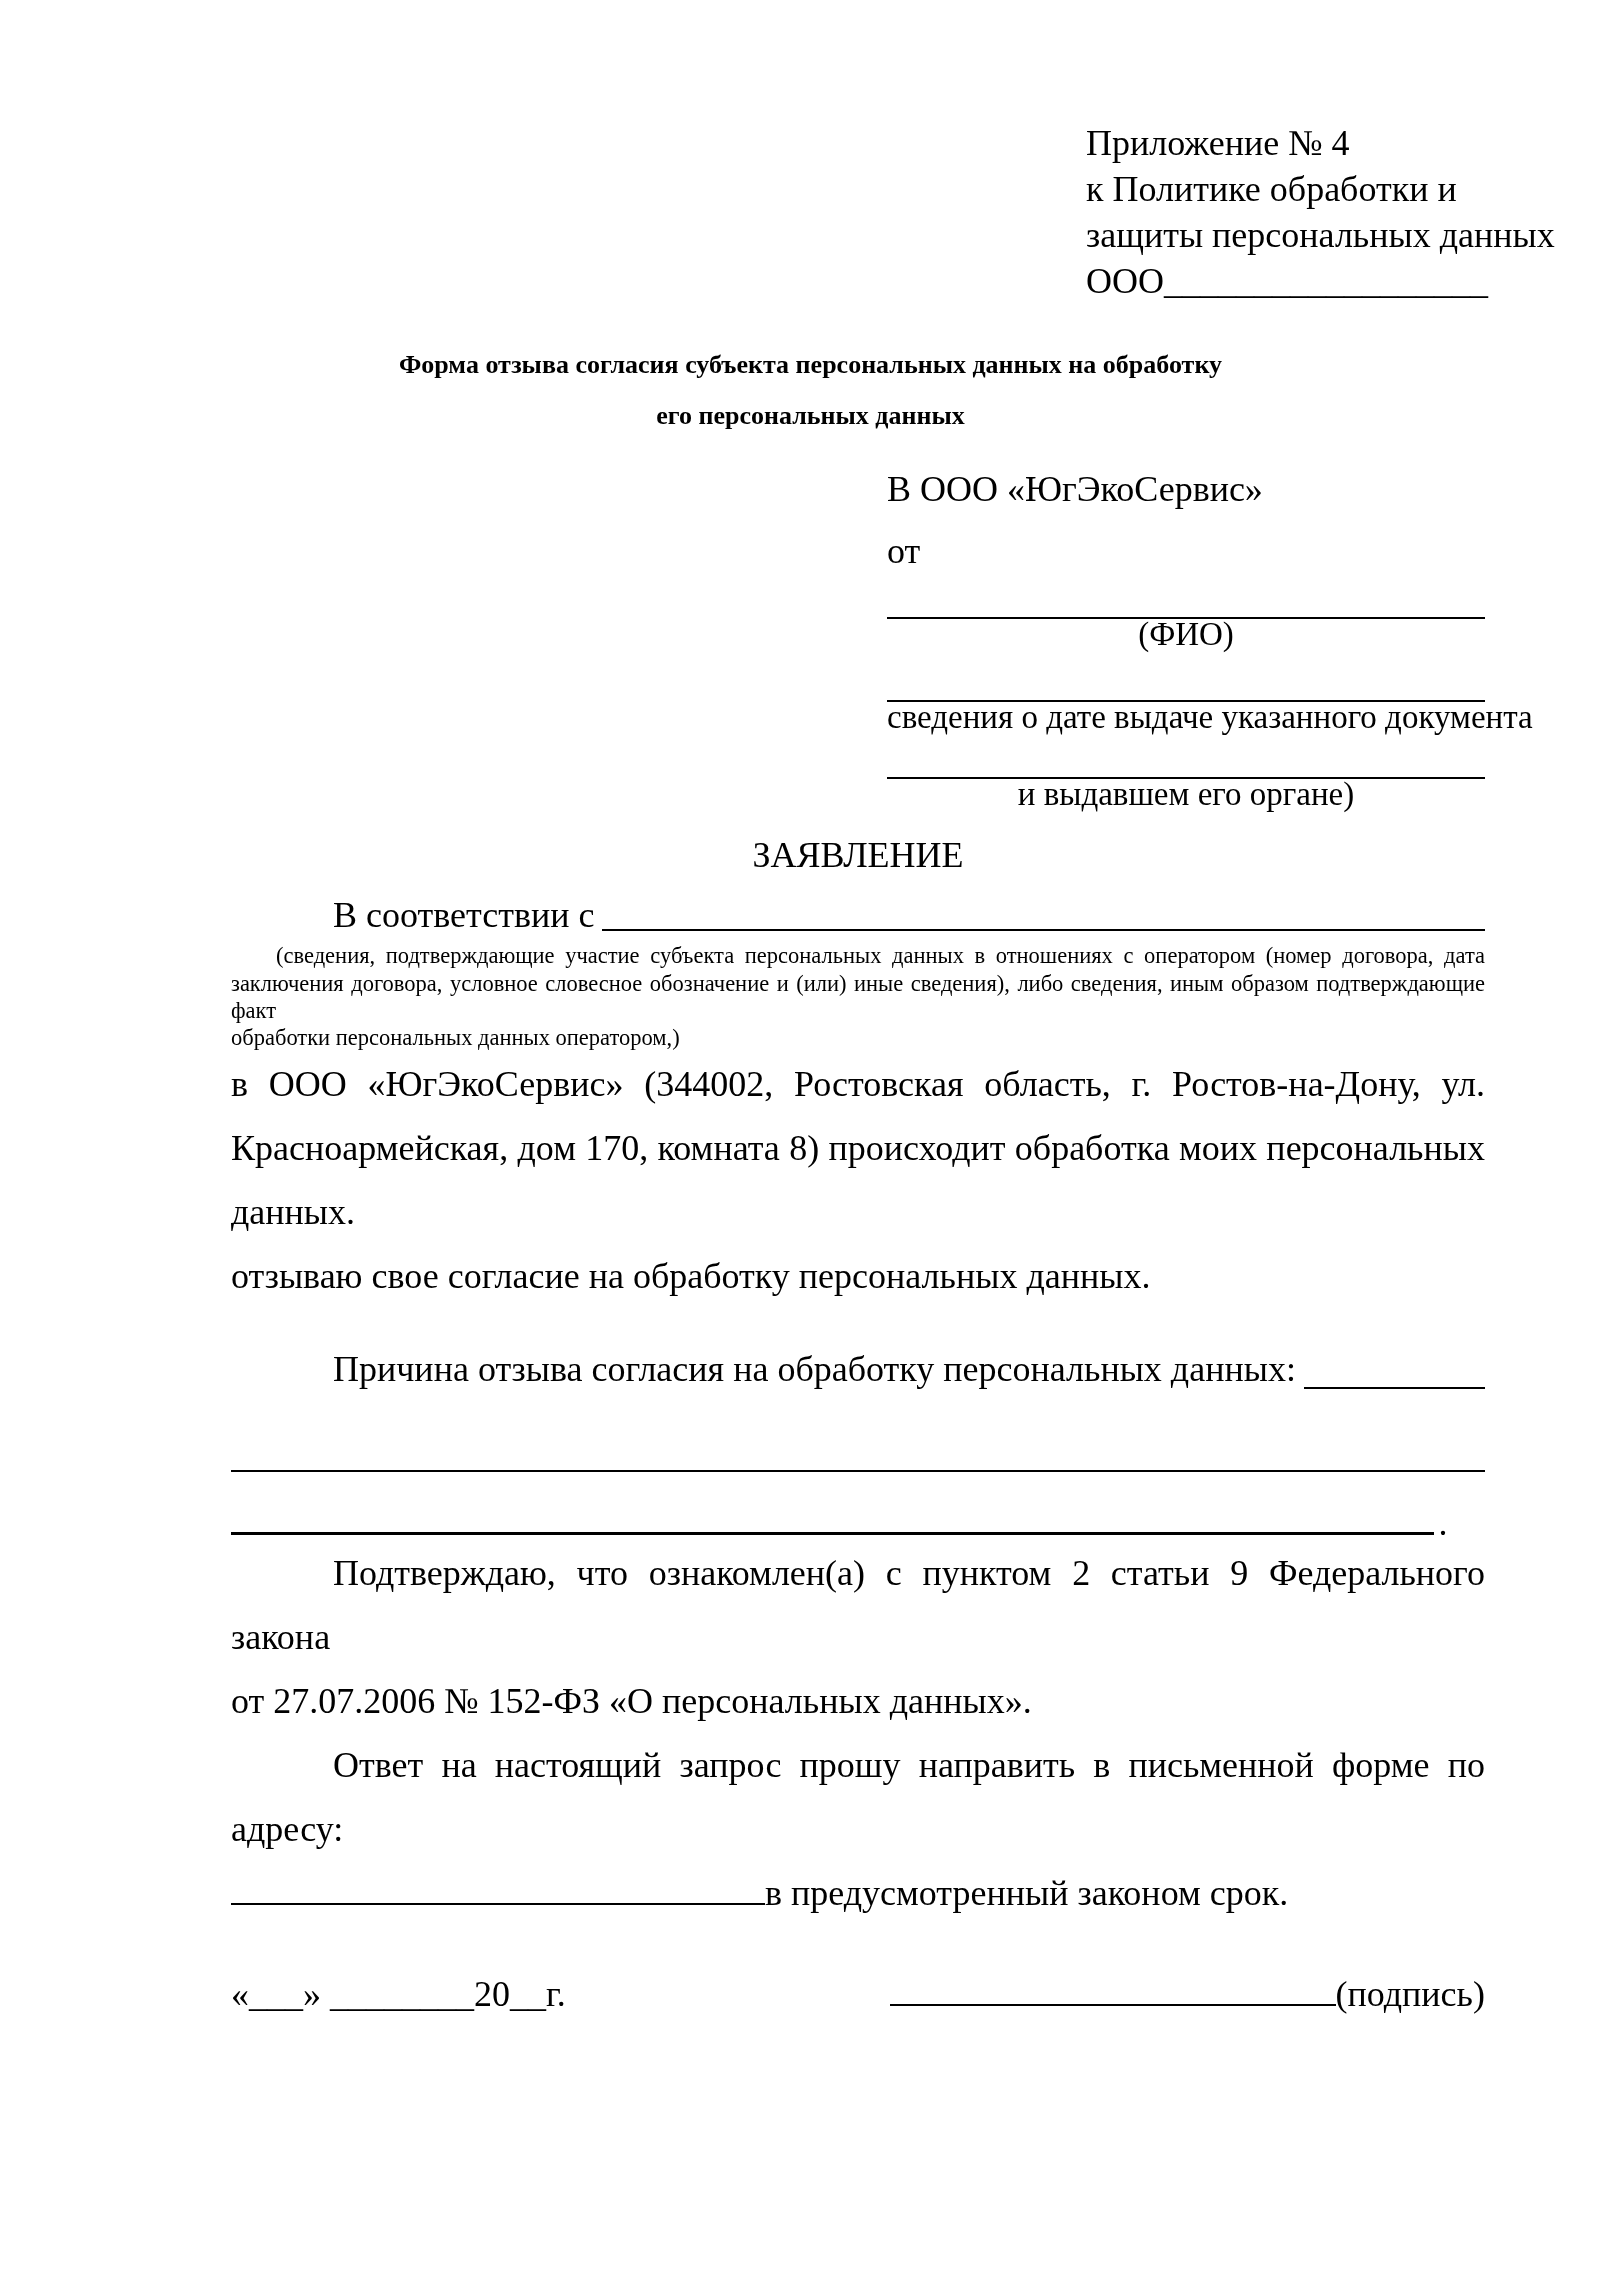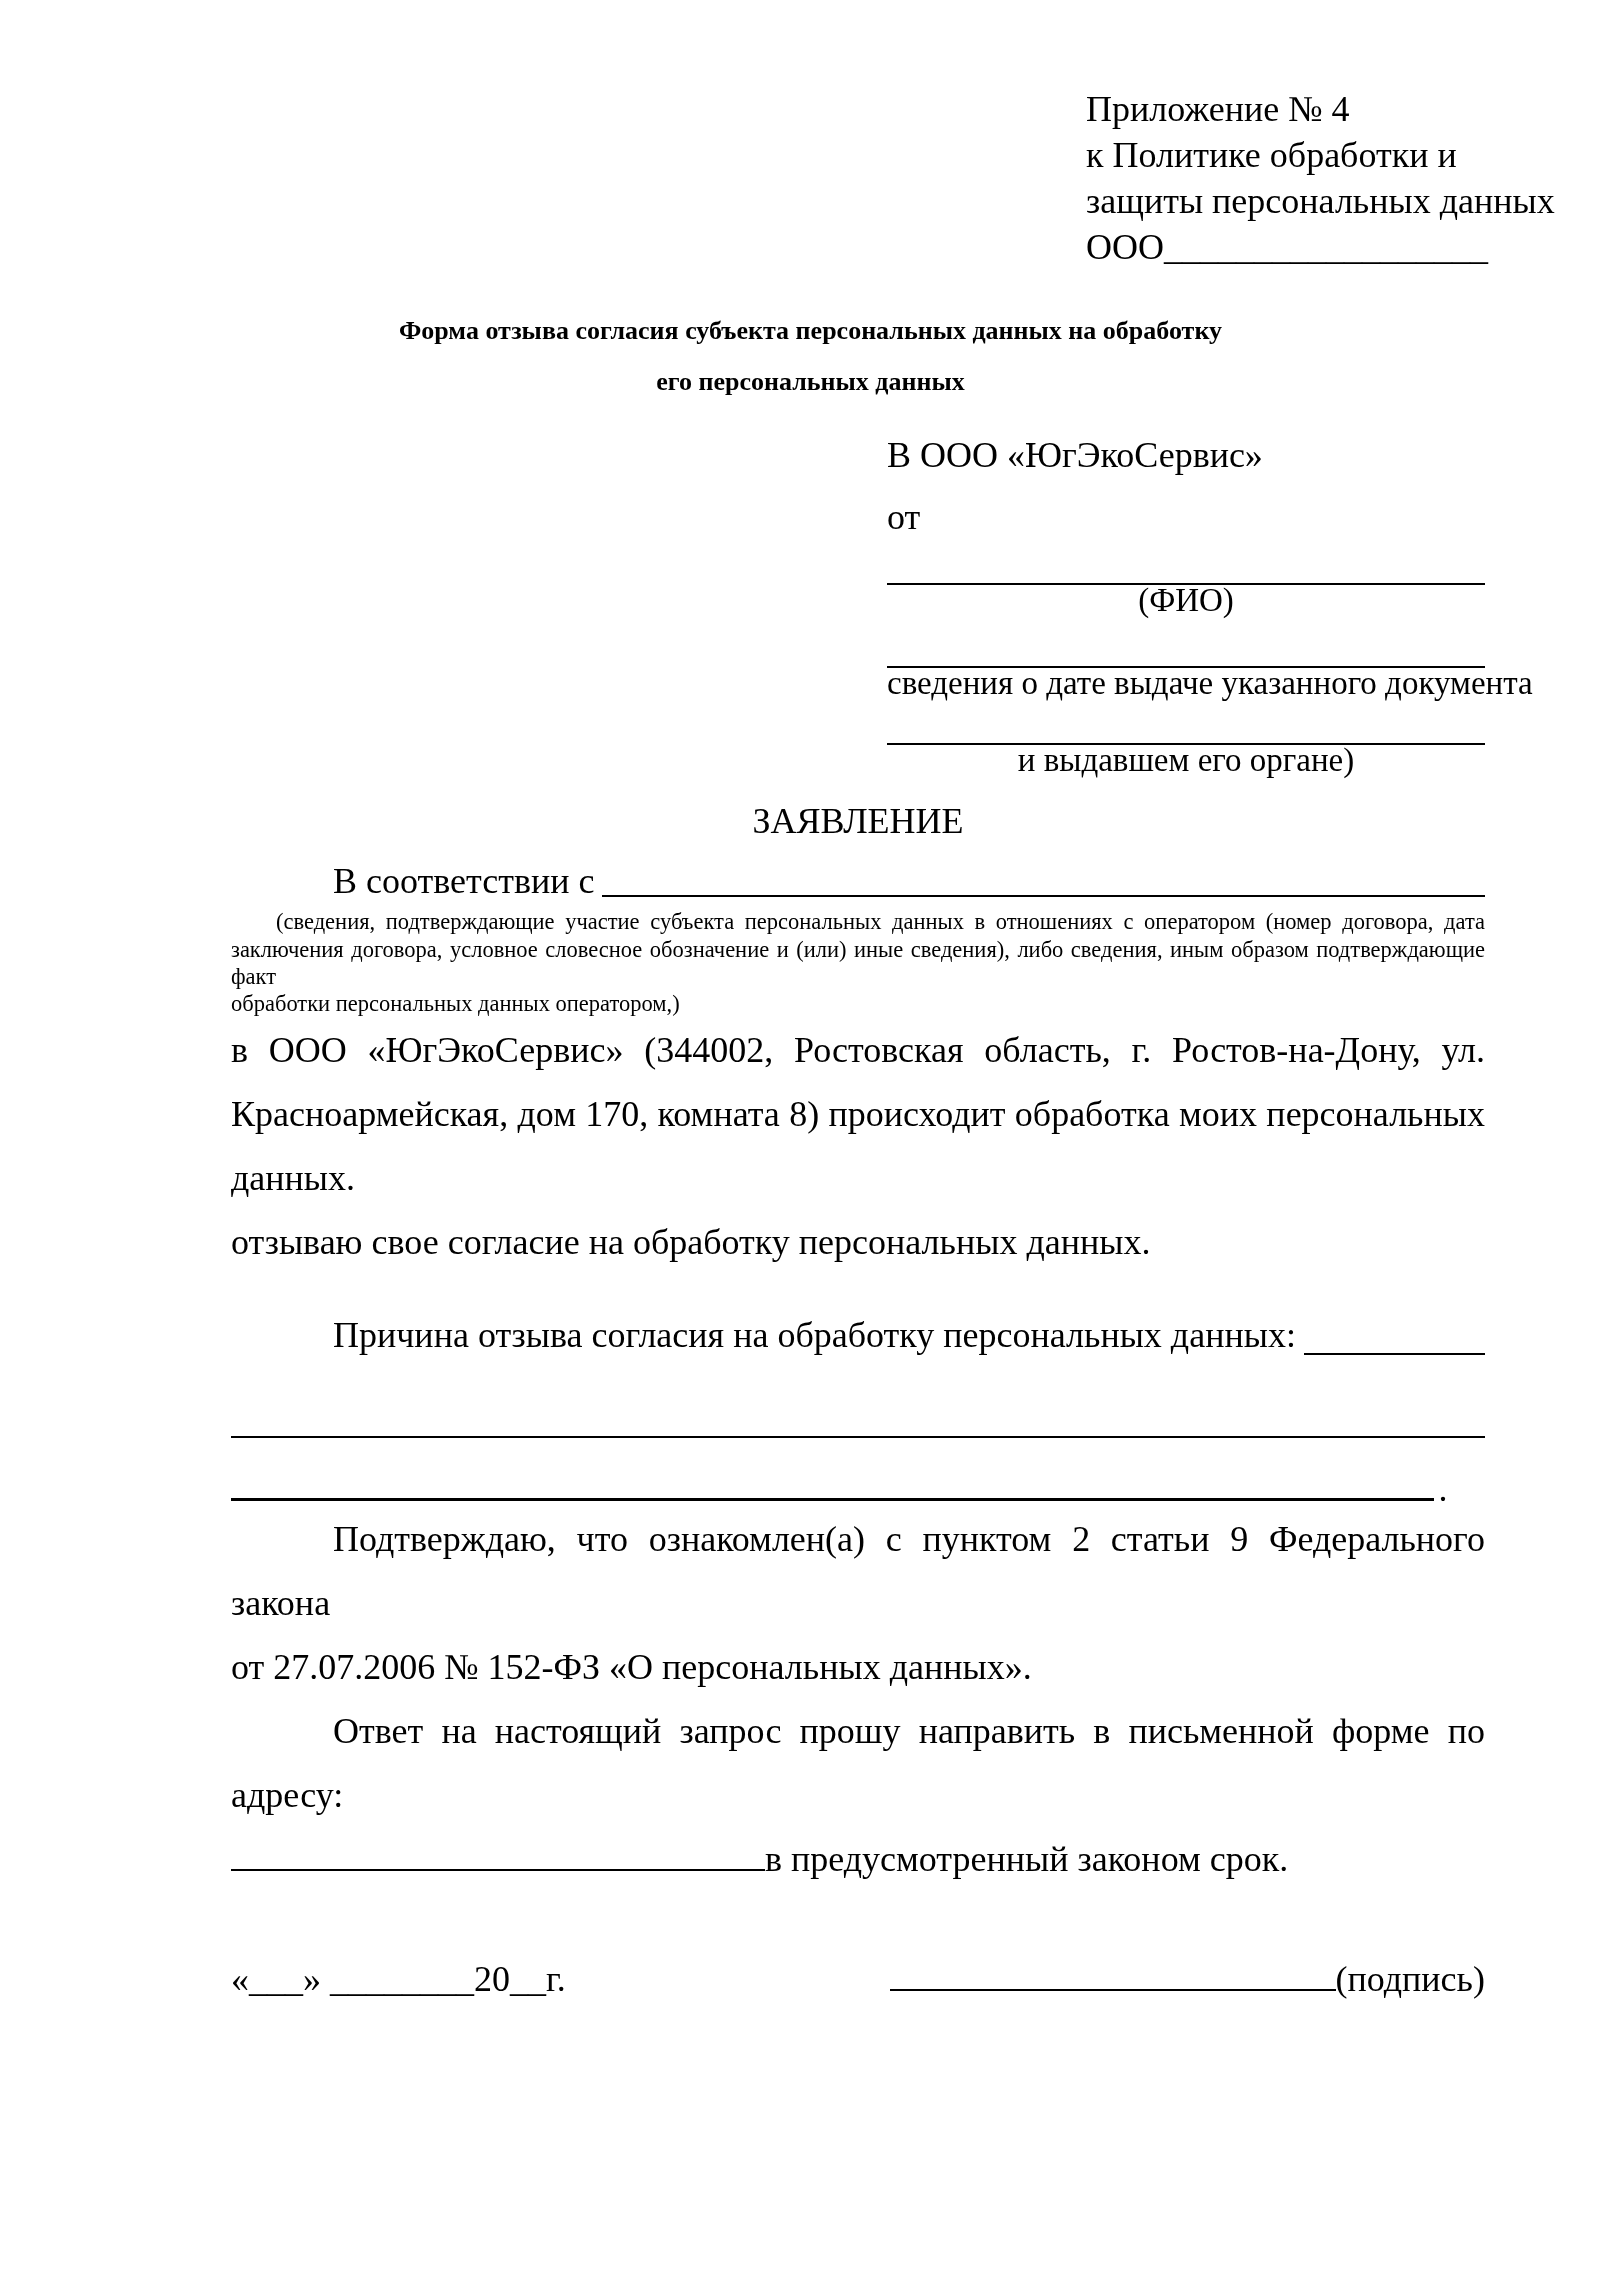--- a/index.html
+++ b/index.html
@@ -19,21 +19,21 @@
   }
   .content {
     position: absolute;
     left: 231px;
     top: 0;
     width: 1254px;
   }
 
   
   .appendix {
-    padding-top: 86px;
+    padding-top: 120px;
     margin-left: 855px;
     line-height: 46px;
     white-space: nowrap;
   }
 
   
   .doc-title {
     margin-top: 35px;
     margin-left: -231px;
     margin-right: -136px;
@@ -99,21 +99,21 @@
 
   .inline-blank { display: inline-block; border-bottom: 2.9px solid #000; }
   .addr-blank { width: 534px; }
   .sig-blank  { width: 446px; }
 
   
   .footer-row {
     display: flex;
     justify-content: space-between;
     align-items: center;
-    margin-top: 66px;
+    margin-top: 47px;
     line-height: 45px;
     gap: 20px;
   }
 </style>
 </head>
 <body>
 
 <div class="page">
   <div class="content">
 

